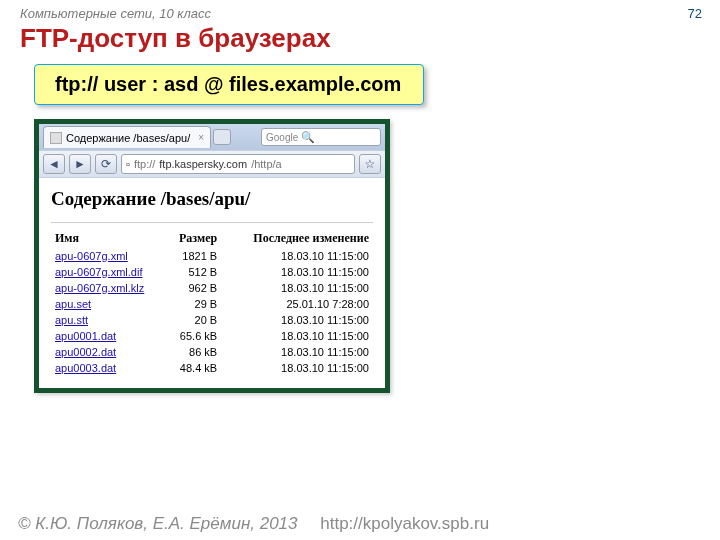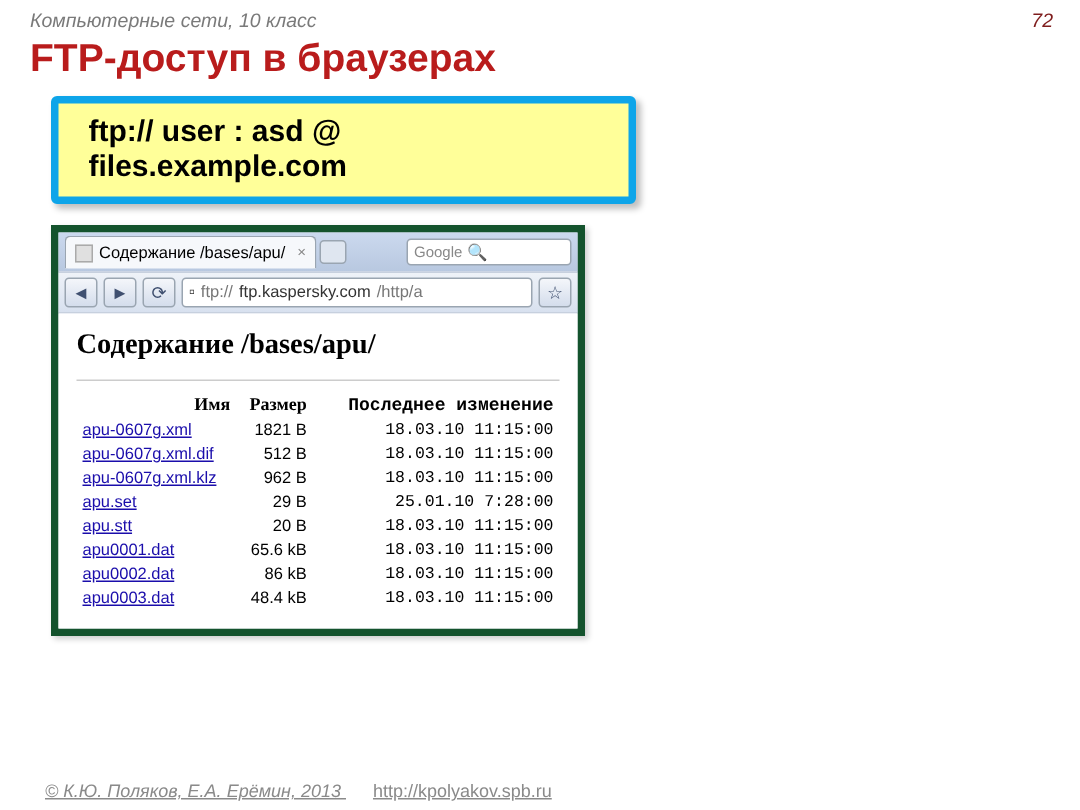--- a/index.html
+++ b/index.html
@@ -16,33 +16,32 @@
     font-style: italic;
     color: #7a7a7a;
     font-size: 13px;
     padding: 6px 15px 0 20px;
   }
   .page-num {
     position: absolute;
     top: 6px;
     right: 18px;
     font-size: 13px;
-    color: #7f1d1d;
-    font-style: italic;
+    color: #0c4a6e;
   }
   h1 {
     margin: 2px 0 10px 20px;
     font-size: 26px;
     font-weight: bold;
     color: #b91c1c;
   }
   .ftp-box {
     margin: 10px 0 14px 34px;
     background: #ffff99;
-    border: 5px solid #0ea5e9;
+    border: 1px solid #0ea5e9;
     border-radius: 4px;
     padding: 8px 20px;
     font-weight: bold;
     font-size: 20px;
     width: 390px;
     box-shadow: 3px 3px 4px rgba(0,0,0,0.25);
   }
   .ftp-box .proto,
   .ftp-box .creds { color: #000; }
 
@@ -95,21 +94,21 @@
     align-items: center;
     background: #fff;
     border: 1px solid #9aa5b1;
     border-radius: 3px;
     height: 18px;
     padding: 0 4px;
     font-size: 10px;
     color: #888;
     margin-left: auto;
     margin-right: 4px;
-    width: 110px;
+    width: 120px;
     gap: 3px;
   }
   .addr-row {
     display: flex;
     align-items: center;
     height: 28px;
     background: linear-gradient(#eef2f8,#d8e1ef);
     padding: 0 4px;
     gap: 4px;
     border-top: 1px solid #c7d0de;
@@ -148,36 +147,35 @@
     font-size: 19px;
     font-weight: bold;
     margin: 0 0 12px 0;
   }
   .hr { border-top: 1px solid #ccc; margin: 2px 0 6px; }
   table.ftp { border-collapse: collapse; font-size: 11px; width: 100%; }
   table.ftp th {
     font-family: "Times New Roman", serif;
     font-size: 12px;
     font-weight: bold;
-    text-align: right;
+    text-align: left;
     padding: 2px 4px;
   }
   table.ftp th.size, table.ftp td.size { text-align: right; padding-right: 10px; }
-  table.ftp th.mod, table.ftp td.mod { text-align: right; padding-right: 4px; font-family: Liberation Mono, monospace; }
+  table.ftp th.mod, table.ftp td.mod { text-align: right; padding-right: 4px; }
   table.ftp td { padding: 2px 4px; }
   table.ftp td.name a { color: #1a0dab; text-decoration: underline; }
   .parent a { color: #4a2a8a; }
   .footer {
     position: absolute;
     bottom: 6px;
-    left: 30px;
-    font-size: 12px;
+    left: 18px;
+    font-size: 17px;
     font-style: italic;
     color: #8a8a8a;
-    text-decoration: underline;
   }
   .footer .url { font-style: normal; margin-left: 18px; color: #8a8a8a; }
   .glass { font-size: 11px; }
 </style>
 </head>
 <body>
 
 <div class="slide-header">Компьютерные сети, 10 класс</div>
 <div class="page-num">72</div>
 <h1>FTP-доступ в браузерах</h1>

